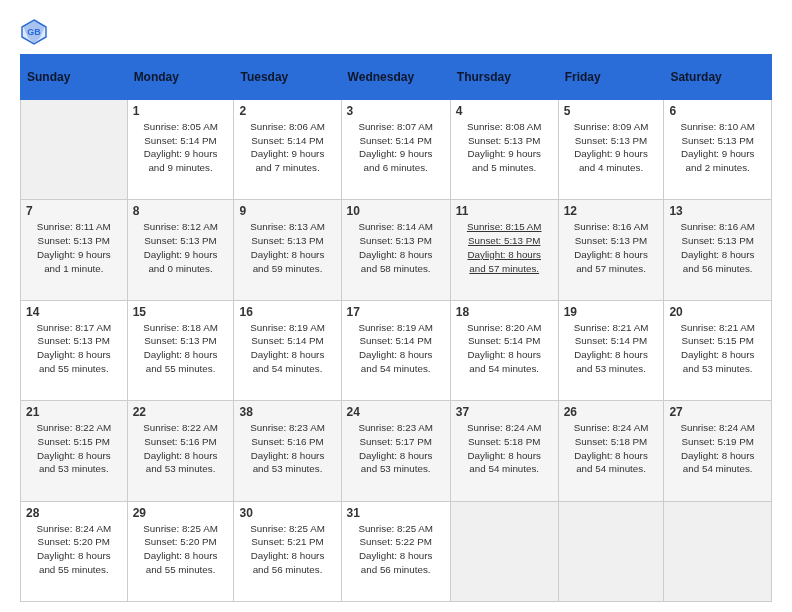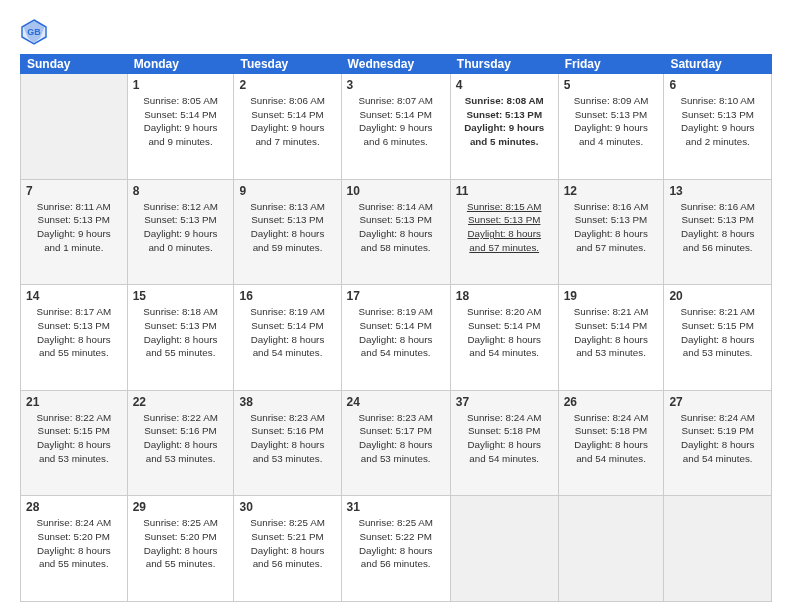--- a/index.html
+++ b/index.html
@@ -61,23 +61,23 @@
     }
     .calendar-table {
       width: 100%;
       border-collapse: collapse;
       flex: 1;
       font-size: 10.5px;
       color: #333;
     }
     .calendar-table thead tr th {
       background: #2a6dd9;
-      color: #ffffff;
+      color: #0f172a;
       text-align: left;
-      padding: 2px 6px;
+      padding: 15px 6px;
       font-size: 12px;
       font-weight: bold;
       border: 1px solid #2a6dd9;
     }
     .calendar-table tbody tr td {
       border: 1px solid #ccc;
       vertical-align: top;
       padding: 4px 5px;
       width: 113px;
       min-height: 80px;
@@ -162,21 +162,21 @@
           </td>
           <td>
             <span class="day-number">3</span>
             <div class="day-info" style="white-space: pre-line;">Sunrise: 8:07 AM
 Sunset: 5:14 PM
 Daylight: 9 hours
 and 6 minutes.</div>
           </td>
           <td>
             <span class="day-number">4</span>
-            <div class="day-info" style="white-space: pre-line; font-weight: bold;">Sunrise: 8:08 AM
+            <div class="day-info" style="white-space: pre-line;">Sunrise: 8:08 AM
 Sunset: 5:13 PM
 Daylight: 9 hours
 and 5 minutes.</div>
           </td>
           <td>
             <span class="day-number">5</span>
             <div class="day-info" style="white-space: pre-line;">Sunrise: 8:09 AM
 Sunset: 5:13 PM
 Daylight: 9 hours
 and 4 minutes.</div>

